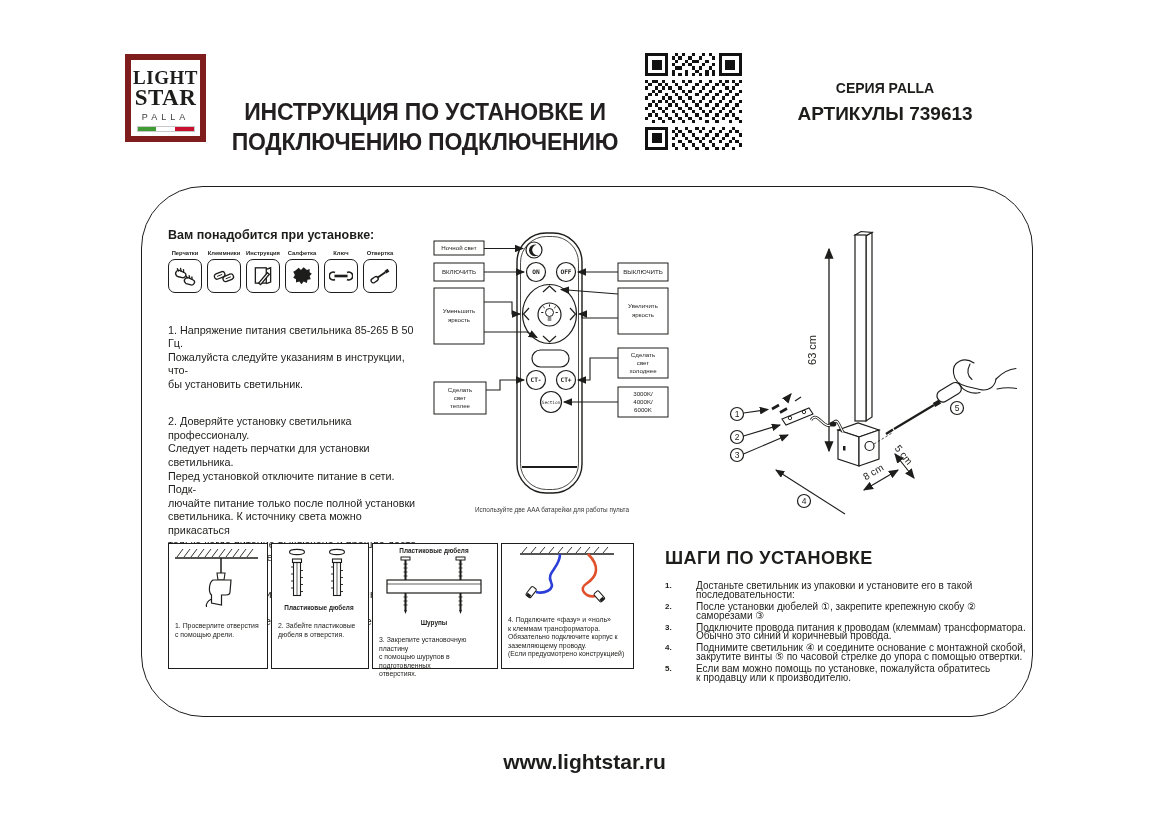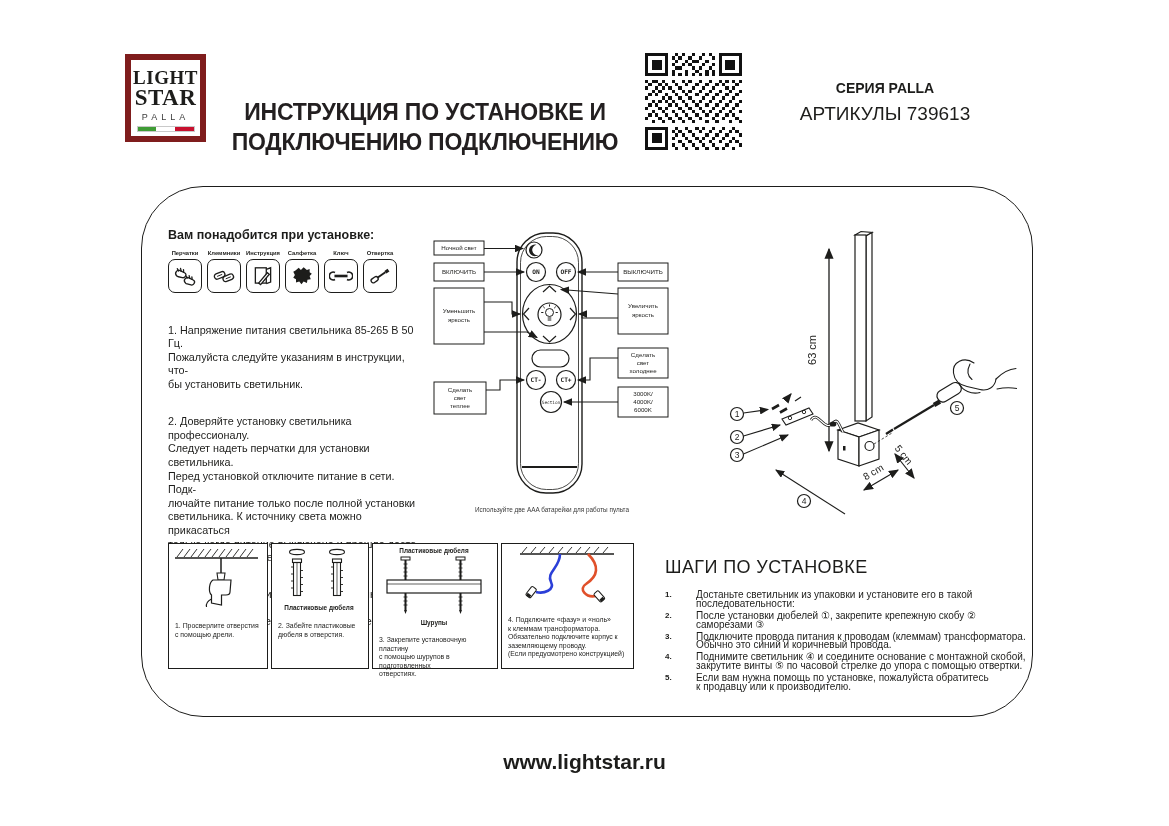--- a/index.html
+++ b/index.html
@@ -11,21 +11,21 @@
   .logo-box { left:125px; top:54px; width:81px; height:88px; border:6px solid #7f1d1d; text-align:center; padding-top:9px; }
   .logo-l1 { font-family:"Liberation Serif", serif; font-weight:700; font-size:19px; line-height:18px; letter-spacing:.5px; }
   .logo-l2 { font-family:"Liberation Serif", serif; font-weight:700; font-size:23px; line-height:22px; letter-spacing:.5px; }
   .logo-l3 { font-size:9px; letter-spacing:4px; margin-top:3px; color:#3c3c3c; }
   .logo-flag { width:58px; height:6px; margin:4px auto 0; border:1px solid #c9c9c9; display:flex; }
   .logo-flag span { flex:1; }
   .hdr-title { left:210px; top:71px; width:430px; text-align:center; font-size:23px; line-height:30px; font-weight:700; letter-spacing:-.2px; color:#231f20;margin-top:26px; }
   .qr { left:645px; top:53px; }
   .hdr-series { left:770px; top:80px; width:230px; text-align:center; }
   .series-1 { font-size:14px; font-weight:700; }
-  .series-2 { font-size:19px; font-weight:400; margin-top:7px; }
+  .series-2 { font-size:19px; font-weight:700; margin-top:7px; }
 
   
   .main-panel { left:141px; top:186px; width:892px; height:531px; border:1.5px solid #1d1d1b; border-radius:62px; }
 
   
   .tools-heading { left:168px; top:228px; font-size:12.5px; font-weight:700; }
   .tools-row { left:168px; top:250px; display:flex; gap:5px; }
   .tool { width:34px; }
   .tool-label { font-size:5.8px; font-weight:700; text-align:center; height:9px; white-space:nowrap; }
   .tool-box { width:34px; height:34px; border:1.5px solid #1d1d1b; border-radius:7px; display:flex; align-items:center; justify-content:center; }
@@ -33,21 +33,21 @@
   
   .warnings { left:168px; top:310px; width:256px; font-size:10.8px; font-weight:400; line-height:13.6px; white-space:pre-line; }
   .warnings p { margin:0 0 10px; }
 
   
   .ipanel { top:543px; height:126px; border:1.2px solid #1d1d1b; background:#fff; }
   .ipanel .cap { font-size:6.9px; line-height:8.6px; white-space:pre-line; padding:2px 5px 0 6px; }
 
   
   .steps { left:665px; top:548px; width:368px; }
-  .steps-heading { font-size:18px; font-weight:400; letter-spacing:.4px; margin-bottom:13px;margin-top:9px; }
+  .steps-heading { font-size:18px; font-weight:700; letter-spacing:.4px; margin-bottom:13px; }
   .step-row { display:flex; margin-bottom:3.2px; }
   .step-num { width:31px; flex:none; font-size:8px; font-weight:700; line-height:8.8px; }
   .step-text { font-size:10px; line-height:8.8px; white-space:pre-line; }
 
   .footer-url { left:0; top:750px; width:100%; text-align:center; font-size:21px; font-weight:700; }
 
   
   text { font-family:"Liberation Sans", sans-serif; fill:#1d1d1b; }
   .sr { font-size:6.2px; text-anchor:middle; }
   .btn { font:700 6.2px "DejaVu Sans Mono", monospace; text-anchor:middle; }
@@ -487,20 +487,20 @@
       <div class="step-text">Подключите провода питания к проводам (клеммам) трансформатора.
 Обычно это синий и коричневый провода.</div>
     </div>
     <div class="step-row">
       <div class="step-num">4.</div>
       <div class="step-text">Поднимите светильник ④ и соедините основание с монтажной скобой,
 закрутите винты ⑤ по часовой стрелке до упора с помощью отвертки.</div>
     </div>
     <div class="step-row">
       <div class="step-num">5.</div>
-      <div class="step-text">Если вам нужна помощь по установке, пожалуйста обратитесь
+      <div class="step-text">Если вам можно помощь по установке, пожалуйста обратитесь
 к продавцу или к производителю.</div>
     </div>
   </div>
 
   <div class="abs footer-url">www.lightstar.ru</div>
 
 </div>
 
 </body></html>

